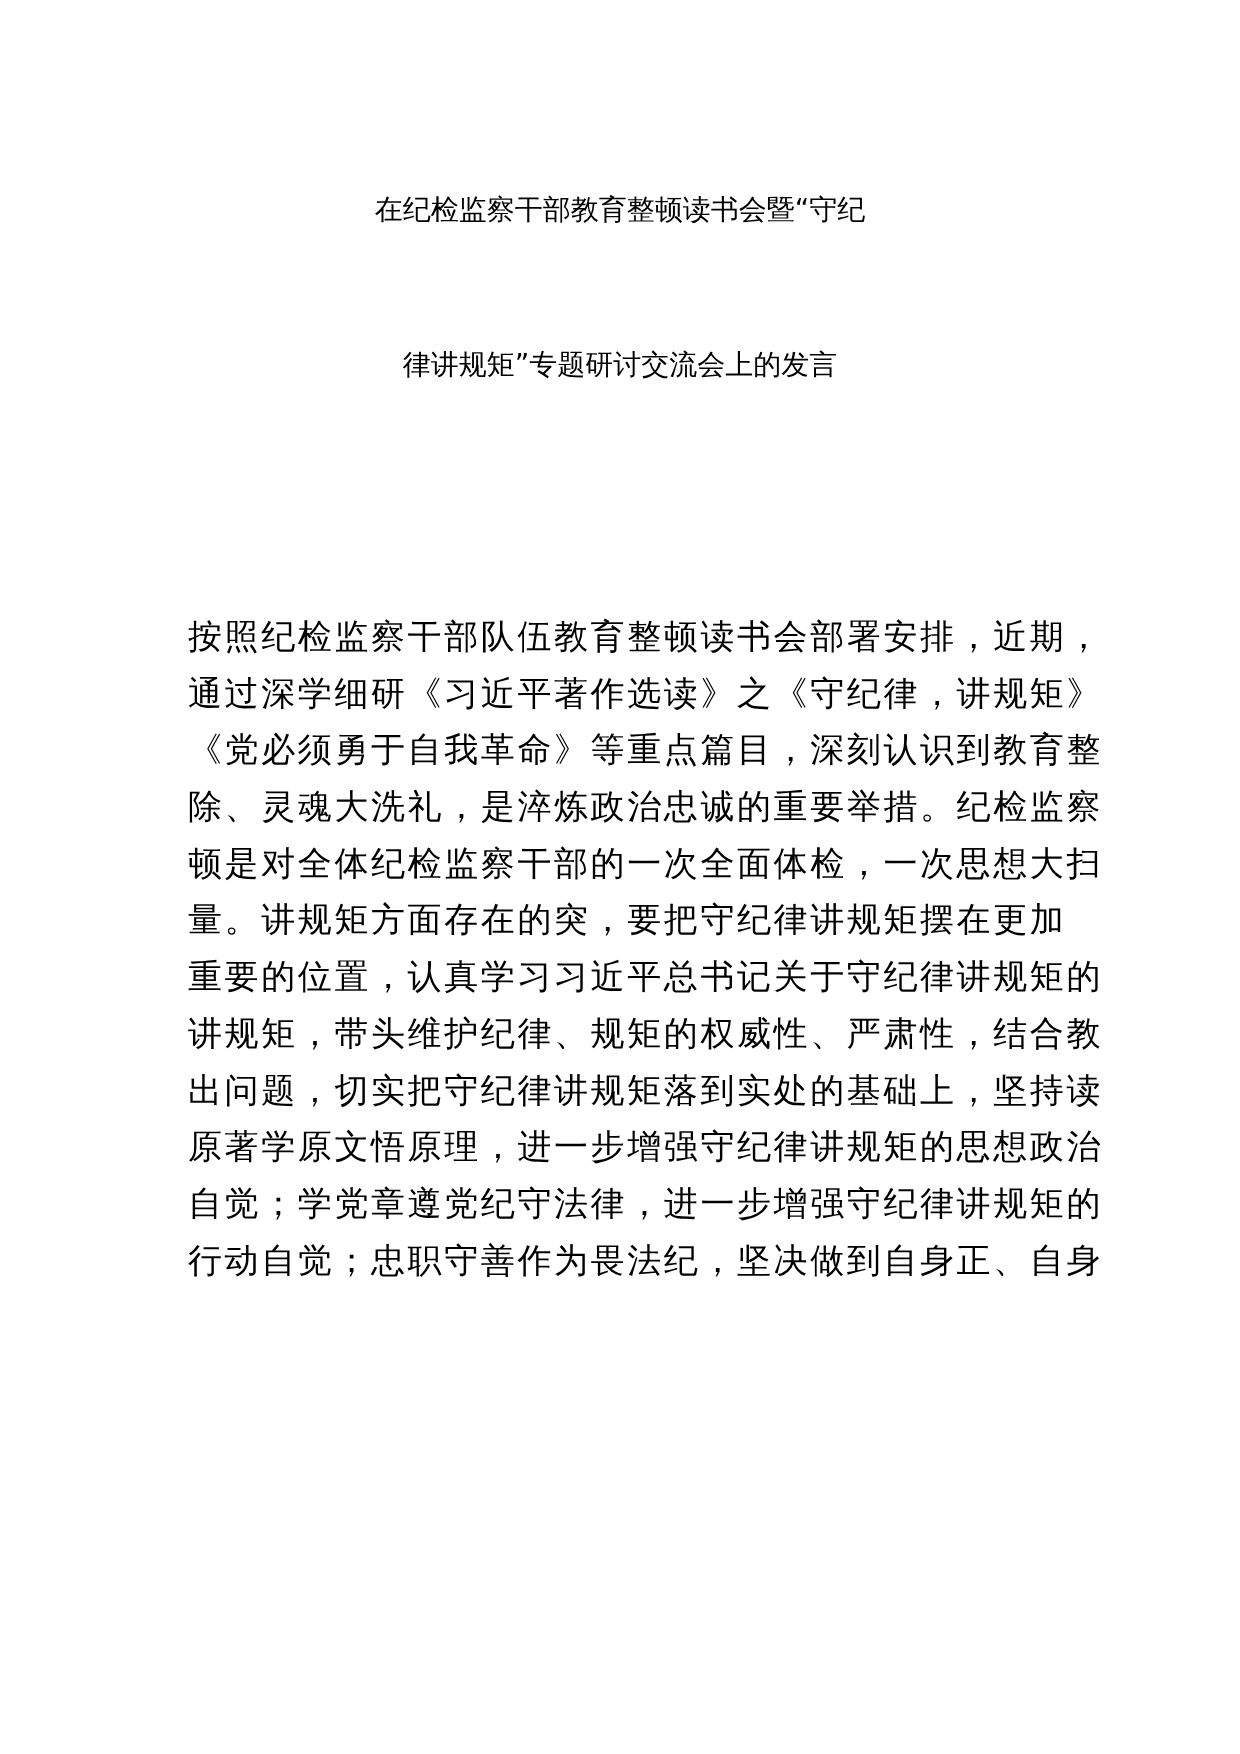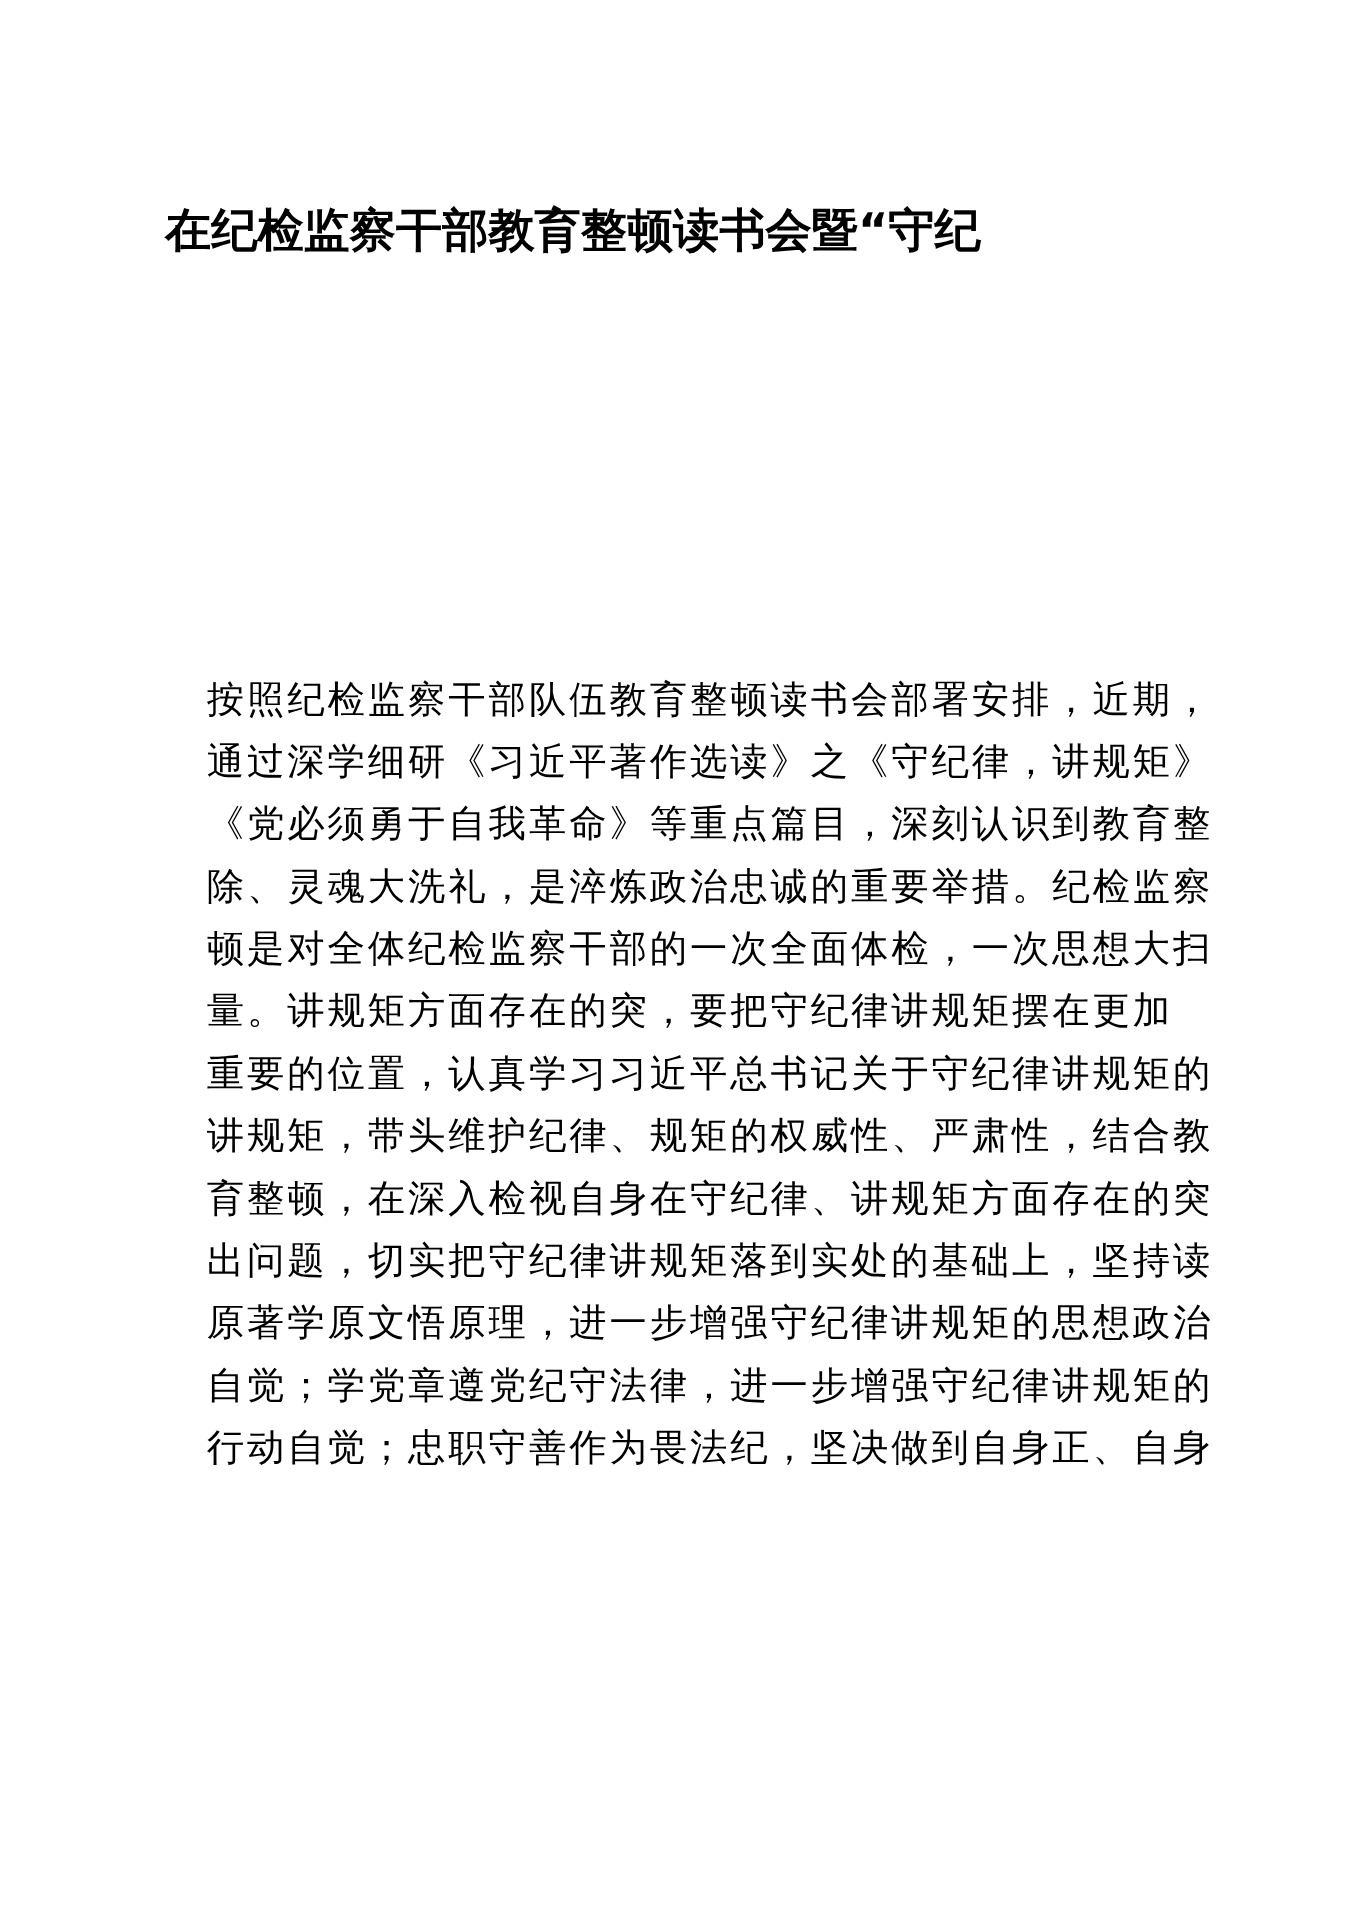--- a/index.html
+++ b/index.html
@@ -22,22 +22,23 @@
       width: 1240px;
       height: 1754px;
       background: #ffffff;
     }
     .title {
       position: absolute;
       left: 150px;
       width: 940px;
       top: 186px;
       margin: 0;
-      font-weight: bold;
-      font-size: 42px;
+      text-align: center;
+      font-weight: normal;
+      font-size: 28px;
       line-height: 155px;
       letter-spacing: 0px;
     }
     .title-line {
       display: block;
       white-space: nowrap;
     }
     .title-line:first-child {
       line-height: 48px;
       margin-bottom: 107px;
@@ -62,31 +63,31 @@
       text-align: right;
     }
   </style>
 </head>
 <body>
 
 <div class="page">
 
   <h1 class="title">
     <span class="title-line">在纪检监察干部教育整顿读书会暨“守纪</span>
+    <span class="title-line">律讲规矩”专题研讨交流会上的发言</span>
   </h1>
 
   <div class="body-text">
     <span class="body-line">按照纪检监察干部队伍教育整顿读书会部署安排，近期，</span>
     <span class="body-line">通过深学细研《习近平著作选读》之《守纪律，讲规矩》</span>
     <span class="body-line">《党必须勇于自我革命》等重点篇目，深刻认识到教育整</span>
     <span class="body-line">除、灵魂大洗礼，是淬炼政治忠诚的重要举措。纪检监察</span>
     <span class="body-line">顿是对全体纪检监察干部的一次全面体检，一次思想大扫</span>
     <span class="body-line">量。讲规矩方面存在的突，要把守纪律讲规矩摆在更加</span>
     <span class="body-line">重要的位置，认真学习习近平总书记关于守纪律讲规矩的</span>
     <span class="body-line">讲规矩，带头维护纪律、规矩的权威性、严肃性，结合教</span>
-    <span class="body-line">育整顿，在深入检视自身在守纪律、讲规矩方面存在的突</span>
     <span class="body-line">出问题，切实把守纪律讲规矩落到实处的基础上，坚持读</span>
     <span class="body-line">原著学原文悟原理，进一步增强守纪律讲规矩的思想政治</span>
     <span class="body-line">自觉；学党章遵党纪守法律，进一步增强守纪律讲规矩的</span>
     <span class="body-line">行动自觉；忠职守善作为畏法纪，坚决做到自身正、自身</span>
   </div>
 
 </div>
 
 </body></html>

